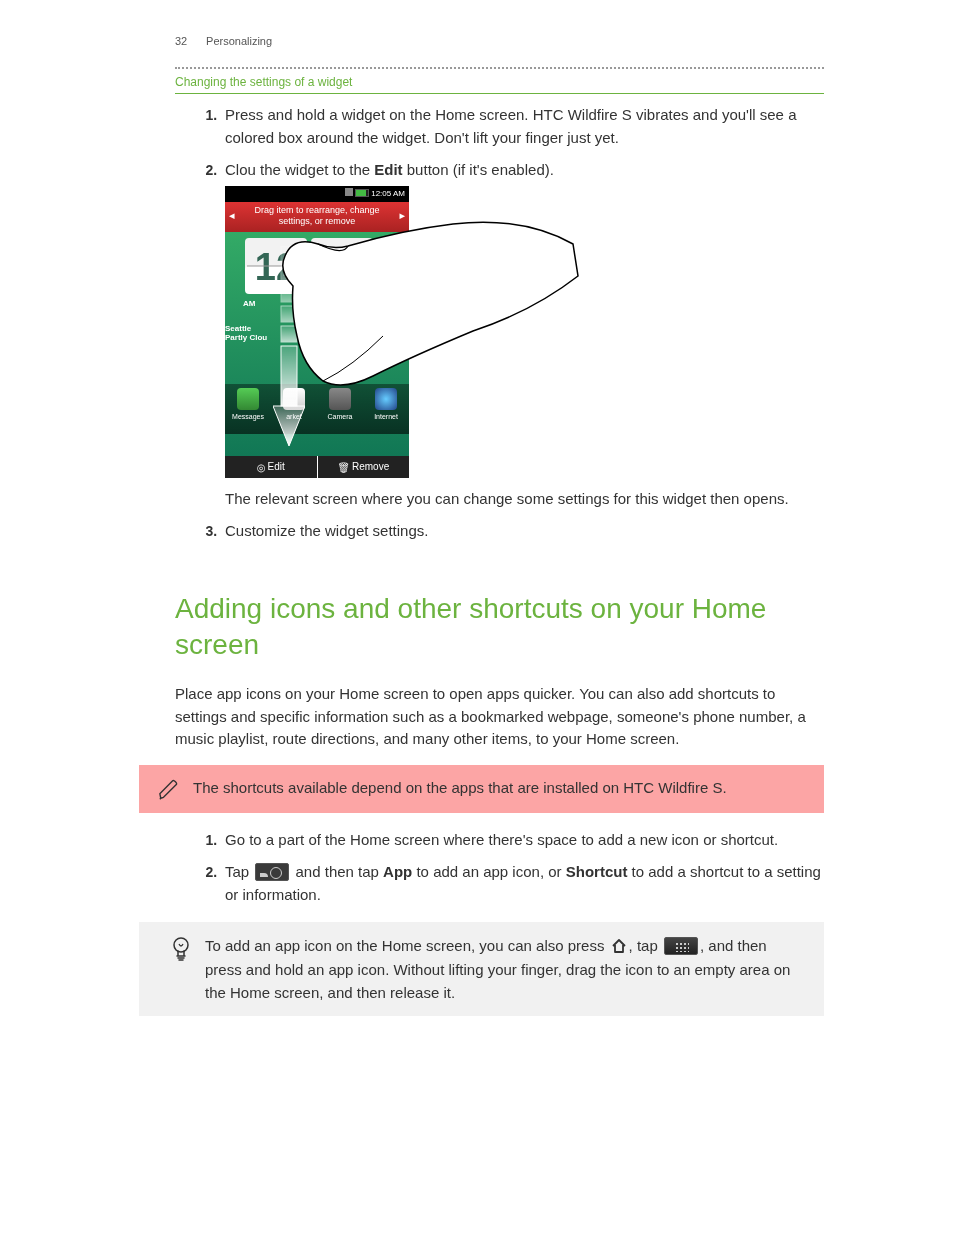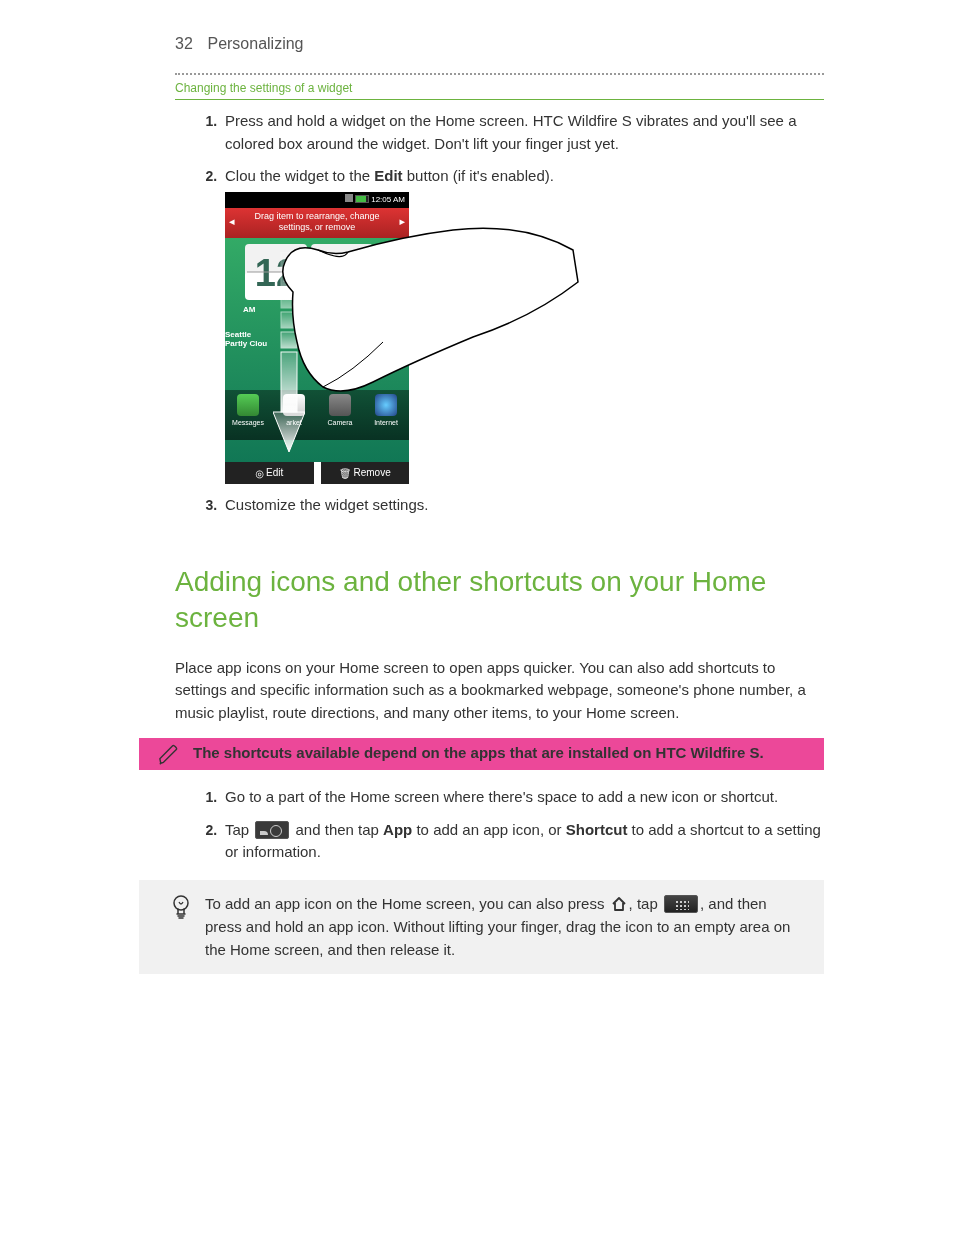--- a/index.html
+++ b/index.html
@@ -1,30 +1,30 @@
 <!DOCTYPE html>
 <html><head>
 <meta charset="utf-8">
 <style>
   * { box-sizing: border-box; margin: 0; padding: 0; }
   body { font-family: "Segoe UI", "Helvetica Neue", Arial, sans-serif; background: #fff; color: #333; width: 954px; }
   .page { padding: 35px 130px 60px 175px; }
-  .header-line { font-size: 16px; color: #555; margin-bottom: 20px; }
+  .header-line { font-size: 11px; color: #555; margin-bottom: 20px; }
   .header-line .pg { display: inline-block; width: 28px; }
   .dotted { border-top: 2px dotted #999; margin-bottom: 6px; }
   .subheading { color: #6cb33f; font-size: 12px; font-weight: 400; margin-bottom: 4px; }
   .underline { border-bottom: 1px solid #6cb33f; margin-bottom: 10px; }
   .para { font-size: 15px; line-height: 1.5; color: #333; margin-bottom: 14px; }
   ol.steps { list-style: decimal; padding-left: 40px; margin-left: 6px; }
   ol.steps li { font-size: 15px; line-height: 1.5; margin-bottom: 10px; padding-left: 4px; }
   ol.steps li::marker { font-weight: 600; font-size: 14px; }
   .followup { font-size: 15px; line-height: 1.5; margin-top: 10px; }
   .bold { font-weight: 600; }
   .h1 { color: #6cb33f; font-size: 28px; font-weight: 400; line-height: 1.3; margin-top: 48px; margin-bottom: 20px; }
-  .notebox { background: #ec4899; display: flex; align-items: flex-start; padding: 4px 16px; margin: 12px 0 16px -36px; width: calc(100% + 36px); font-weight: bold; }
+  .notebox { background: #fca5a5; display: flex; align-items: flex-start; padding: 12px 16px; margin: 12px 0 16px -36px; width: calc(100% + 36px); }
   .notebox .note-icon { flex: 0 0 28px; margin-right: 10px; margin-top: 2px; }
   .notebox .note-text { font-size: 15px; line-height: 1.5; color: #333; flex: 1; }
   .tipbox { background: #f1f1f1; display: flex; align-items: flex-start; padding: 12px 28px; margin: 16px 0 0 -36px; width: calc(100% + 36px); }
   .tipbox .tip-icon { flex: 0 0 28px; margin-right: 10px; margin-top: 2px; }
   .tipbox .tip-text { font-size: 15px; line-height: 1.55; color: #333; flex: 1; }
   .inline-icon { display: inline-block; vertical-align: middle; margin: 0 2px; }
 
   
   .phone-shot { position: relative; width: 184px; height: 292px; background: #000; border-radius: 2px; overflow: visible; margin: 4px 0 10px 0; }
   .ps-status { position: absolute; top: 0; left: 0; right: 0; height: 16px; background: #000; color: #fff; font-size: 8px; text-align: right; padding-right: 4px; line-height: 16px; }
@@ -37,21 +37,21 @@
   .ps-wall { position: absolute; top: 46px; left: 0; right: 0; bottom: 22px; background: linear-gradient(#3a6,#175); }
   .ps-clock { position: absolute; top: 6px; left: 18px; width: 148px; height: 80px; }
   .ps-flip { display:inline-block; width: 62px; height: 56px; background:#fff; border-radius: 4px; margin: 0 2px; box-shadow: inset 0 28px 0 rgba(0,0,0,0.05); }
   .ps-flip svg { display:block; }
   .ps-ampm { position:absolute; left:0; top:60px; color:#fff; font-size:8px; font-weight:bold; }
   .ps-city { position:absolute; left:0; top:92px; color:#fff; font-size:8px; font-weight:bold; line-height:1.2; }
   .ps-dock { position:absolute; bottom:22px; left:0; right:0; height:50px; background:linear-gradient(rgba(0,0,0,0.4),rgba(0,0,0,0.6)); display:flex; }
   .ps-dock .itm { flex:1; text-align:center; color:#fff; font-size:7px; padding-top:4px; }
   .ps-dock .ic { width:22px; height:22px; margin:0 auto 2px auto; border-radius:4px; }
   .ps-btnbar { position:absolute; bottom:0; left:0; right:0; height:22px; background:#222; display:flex; }
-  .ps-btnbar .b { flex:1; color:#fff; font-size:10px; text-align:center; line-height:22px; border-right:7px solid #ffffff; }
+  .ps-btnbar .b { flex:1; color:#fff; font-size:10px; text-align:center; line-height:22px; border-right:1px solid #ffffff; }
   .ps-btnbar .b:last-child { border-right:none; }
   .ps-btnbar .ico { display:inline-block; vertical-align:-1px; margin-right:2px; }
   .drag-arrow { position:absolute; left:48px; top:60px; width:32px; height:205px; pointer-events:none; }
   .hand { position:absolute; left:38px; top:30px; width:320px; height:210px; }
 
   
   .btn-personalize { display:inline-block; width:34px; height:18px; background:#3a3a3a; border:1px solid #555; border-radius:2px; vertical-align:-4px; position:relative; }
   .btn-personalize::after { content:""; position:absolute; left:14px; top:3px; width:10px; height:10px; border:1px solid #ccc; border-radius:50%; }
   .btn-personalize::before { content:""; position:absolute; left:4px; top:9px; width:8px; height:4px; background:#ccc; border-radius:0 4px 0 0; }
   .icon-home-glyph { display:inline-block; width:16px; height:14px; vertical-align:-2px; }
@@ -150,20 +150,21 @@
                    Q 270 95 210 115
                    Q 150 140 110 160
                    Q 80 175 60 165
                    Q 40 150 34 120
                    Q 28 95 30 70 Z" fill="#fff" stroke="#000" stroke-width="1.5"></path>
           <path d="M 55 28 Q 80 40 85 30" fill="none" stroke="#000" stroke-width="1.2"></path>
           <path d="M 60 165 Q 90 150 120 120" fill="none" stroke="#000" stroke-width="1"></path>
         </svg>
       </div>
 
+      <p class="followup">The relevant screen where you can change some settings for this widget then opens.</p>
     </li>
     <li>
       <span>Customize the widget settings.</span>
     </li>
   </ol>
 
   <h1 class="h1">Adding icons and other shortcuts on your Home screen</h1>
 
   <p class="para">Place app icons on your Home screen to open apps quicker. You can also add shortcuts to settings and specific information such as a bookmarked webpage, someone's phone number, a music playlist, route directions, and many other items, to your Home screen.</p>
 

